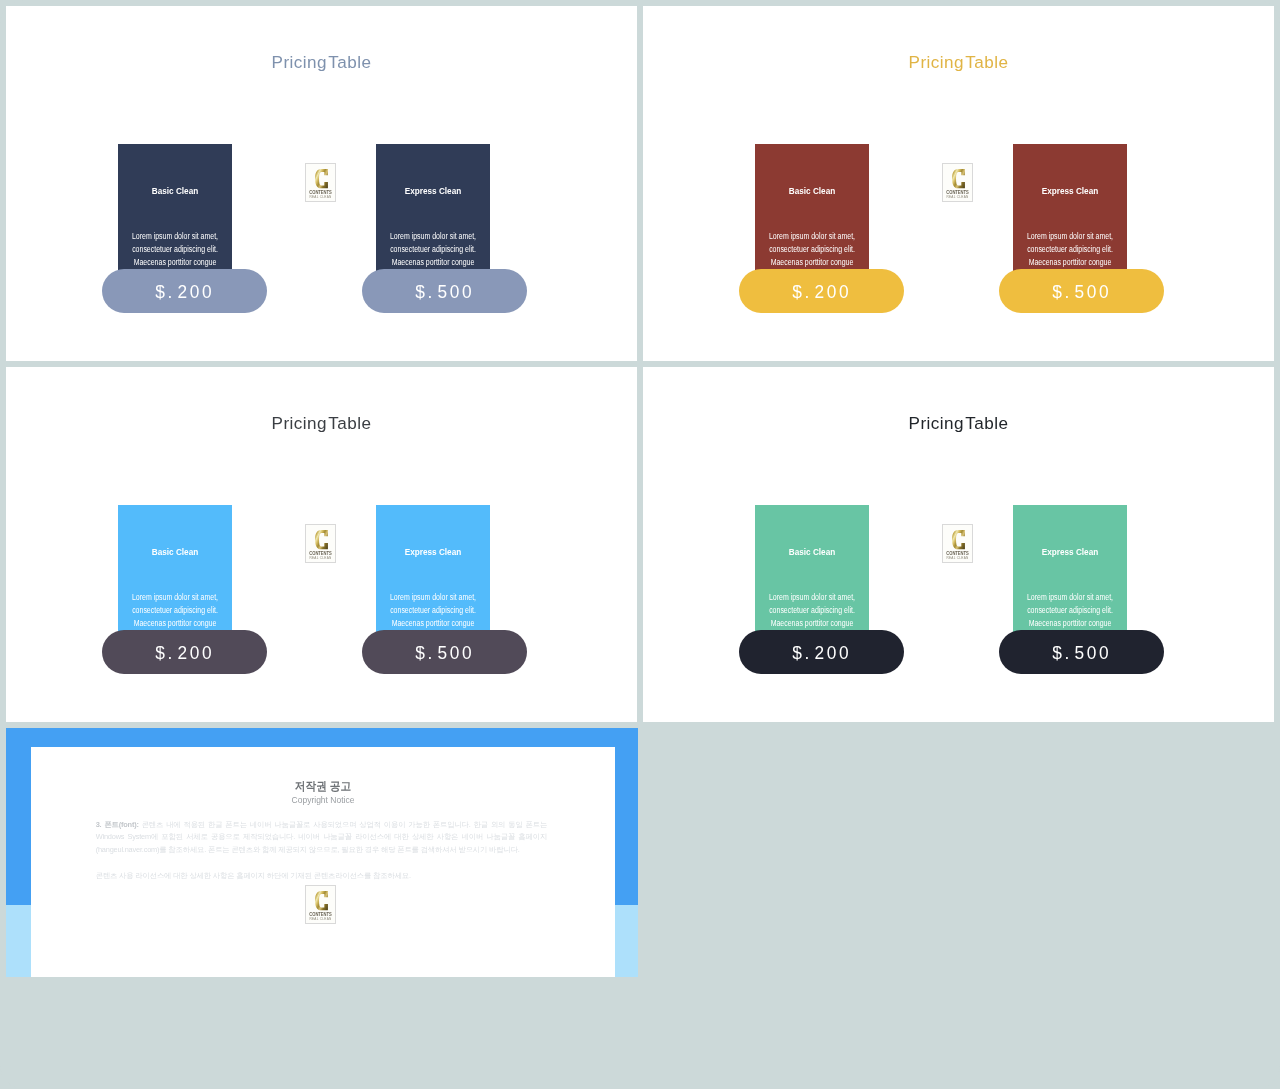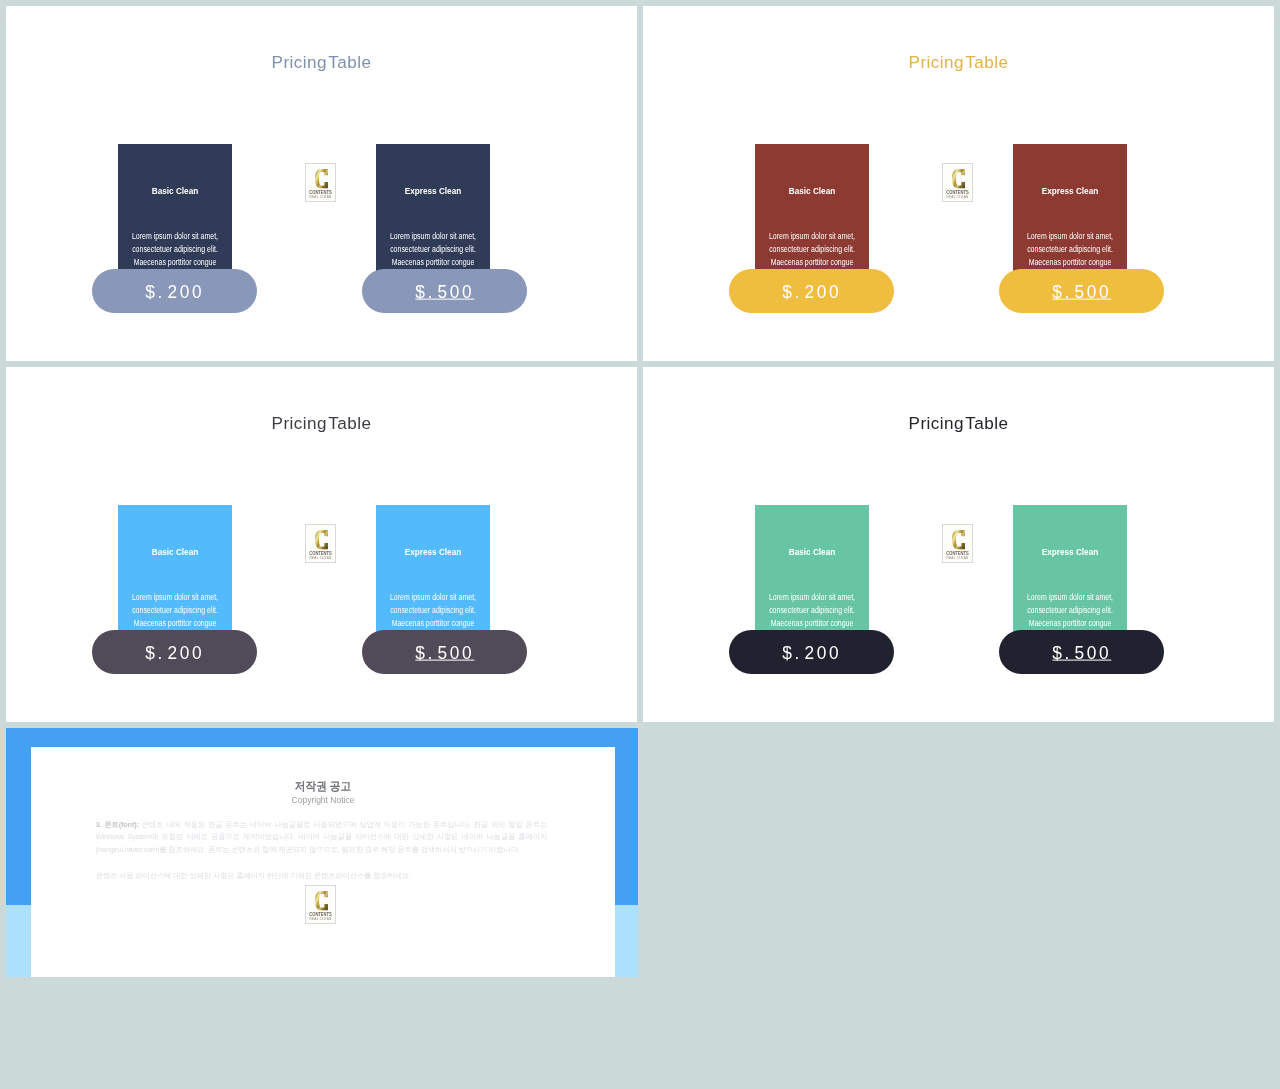--- a/index.html
+++ b/index.html
@@ -24,22 +24,22 @@
         color:#fff;font-size:9.6px;font-weight:700;line-height:10px;
         transform:scaleX(.855) translateZ(0);}
   .desc{position:absolute;left:50%;top:85.7px;width:104px;margin-left:-52px;text-align:center;
         color:#fff;font-size:8.33px;line-height:13.1px;
         transform:scaleX(.838) translateZ(0);}
 
   .pill{position:absolute;top:263.4px;width:164.8px;height:43.8px;border-radius:22px;
         color:#fff;font-size:18.6px;letter-spacing:2.9px;word-spacing:-5.5px;
         display:flex;align-items:center;justify-content:center;}
   .pill span{display:inline-block;transform:scaleX(.93) translateY(.6px) translateZ(0);}
-  .pillA{left:86px;justify-content:center;}
-  .pillB{left:356.1px;text-decoration:underline;}
+  .pillA{left:96px;justify-content:center;}
+  .pillB{left:356.1px;}
 
   .logo{position:absolute;left:299px;top:157px;width:31px;height:39px;background:#fdfdfa;
         border:1px solid #d9d9d9;box-sizing:border-box;}
   .logo .c{position:absolute;left:9.4px;top:5.3px;width:13.2px;height:19.3px;}
   .logo .n{position:absolute;left:0;right:0;top:25.5px;text-align:center;
            font-size:4.7px;font-weight:700;letter-spacing:0px;color:#6b6556;line-height:5px;
            transform:scaleX(.87) translateZ(0);}
   .logo .t{position:absolute;left:0;right:0;top:31px;text-align:center;
            font-size:3.1px;letter-spacing:.3px;color:#8d8878;line-height:4px;transform:translateZ(0);}
 

